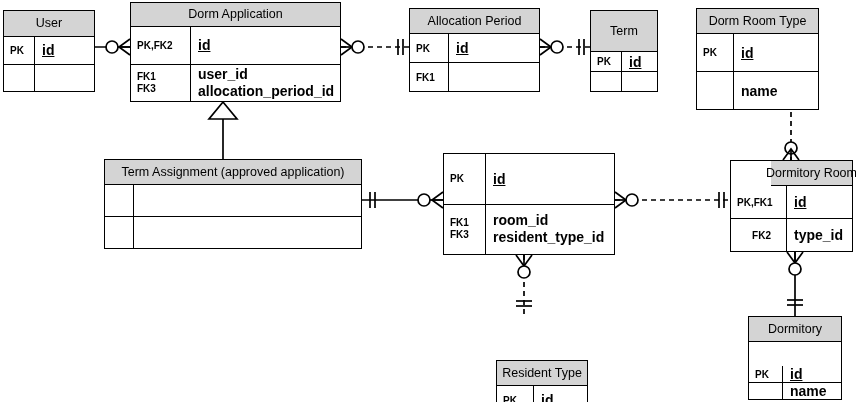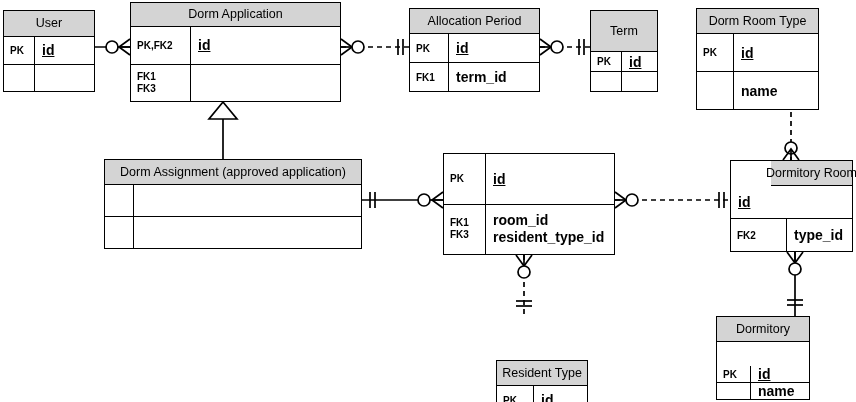--- a/index.html
+++ b/index.html
@@ -186,41 +186,42 @@
           </div>
           <div class="c-attr pk">
             <span>id</span>
           </div>
         </div>
         <div class="row">
           <div class="c-key stack" style="width: 60px;">
             <span>FK1</span>
             <span>FK3</span>
           </div>
+          <div class="c-attr fk stack">
+            <span>user_id</span>
+            <span>allocation_period_id</span>
+          </div>
         </div>
       </div>
     </div>
     <div class="entity" style="left: 409px; top: 8px; width: 131px; height: 84px;">
       <div class="ent-title" style="height: 25px;">Allocation Period</div>
       <div class="rows">
         <div class="row">
           <div class="c-key" style="width: 39px;">
             <span>PK</span>
           </div>
           <div class="c-attr pk">
             <span>id</span>
           </div>
         </div>
         <div class="row">
           <div class="c-key" style="width: 39px;">
             <span>FK1</span>
           </div>
-          <div class="c-attr fk">
-            <span>term_id</span>
-          </div>
         </div>
       </div>
     </div>
     <div class="entity" style="left: 590px; top: 10px; width: 68px; height: 82px;">
       <div class="ent-title" style="height: 41px;">Term</div>
       <div class="rows">
         <div class="row">
           <div class="c-key" style="width: 31px;">
             <span>PK</span>
           </div>
@@ -253,21 +254,21 @@
           <div class="c-key" style="width: 37px;">
             <span></span>
           </div>
           <div class="c-attr plain">
             <span>name</span>
           </div>
         </div>
       </div>
     </div>
     <div class="entity" style="left: 104px; top: 159px; width: 258px; height: 90px;">
-      <div class="ent-title" style="height: 25px;">Dorm Assignment (approved application)</div>
+      <div class="ent-title" style="height: 25px;">Term Assignment (approved application)</div>
       <div class="rows">
         <div class="row">
           <div class="c-key" style="width: 29px;">
             <span></span>
           </div>
           <div class="c-attr plain">
             <span></span>
           </div>
         </div>
         <div class="row">
@@ -299,26 +300,29 @@
             <span>room_id</span>
             <span>resident_type_id</span>
           </div>
         </div>
       </div>
     </div>
     <div class="entity" style="left: 730px; top: 160px; width: 123px; height: 92px;">
       <div class="ent-title" style="height: 25px; margin-left: 40px;">Dormitory Room</div>
       <div class="rows">
         <div class="row">
-          <div class="c-attr pk">
-            <span>id</span>
-          </div>
-        </div>
-        <div class="row">
           <div class="c-key" style="width: 56px;">
+            <span>PK,FK1</span>
+          </div>
+          <div class="c-attr pk">
+            <span>id</span>
+          </div>
+        </div>
+        <div class="row">
+          <div class="c-key" style="width: 56px; justify-content: center;">
             <span>FK2</span>
           </div>
           <div class="c-attr fk">
             <span>type_id</span>
           </div>
         </div>
       </div>
     </div>
     <div class="entity" style="left: 496px; top: 316px; width: 92px; height: 84px; margin-top: 44px;">
       <div class="ent-title" style="height: 25px;">Resident Type</div>
@@ -334,21 +338,21 @@
         <div class="row">
           <div class="c-key" style="width: 37px;">
             <span></span>
           </div>
           <div class="c-attr plain">
             <span>name</span>
           </div>
         </div>
       </div>
     </div>
-    <div class="entity" style="left: 716px; top: 316px; width: 94px; height: 84px; gap: 24px;">
+    <div class="entity" style="left: 748px; top: 316px; width: 94px; height: 84px; gap: 24px;">
       <div class="ent-title" style="height: 25px;">Dormitory</div>
       <div class="rows">
         <div class="row">
           <div class="c-key" style="width: 34px;">
             <span>PK</span>
           </div>
           <div class="c-attr pk">
             <span>id</span>
           </div>
         </div>

